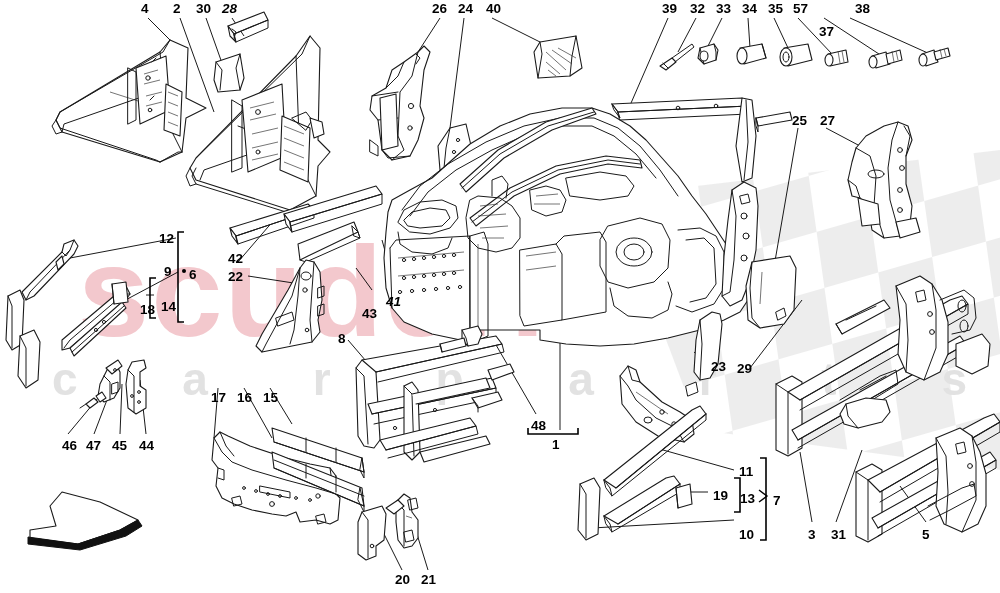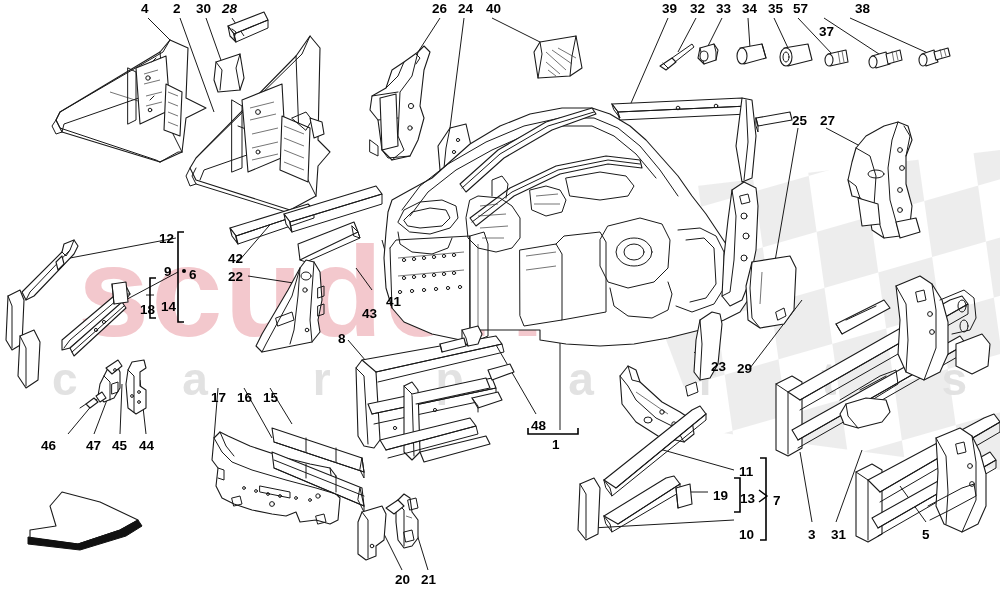--- a/index.html
+++ b/index.html
@@ -652,26 +652,26 @@
   <div class="num" style="left:820px;top:114px;">27</div>
 
   <div class="num" style="left:159px;top:232px;">12</div>
   <div class="num" style="left:228px;top:252px;">42</div>
   <div class="num" style="left:164px;top:265px;">9</div>
   <div class="num" style="left:189px;top:268px;">6</div>
   <div class="num" style="left:228px;top:270px;">22</div>
   <div class="num" style="left:140px;top:291px;margin-top:12px;">18</div>
   <div class="num" style="left:161px;top:300px;">14</div>
   <div class="num" style="left:362px;top:295px;margin-top:12px;">43</div>
-  <div class="num" style="left:386px;top:295px;">41</div>
+  <div class="num" style="left:386px;top:295px;font-style:italic;">41</div>
   <div class="num" style="left:338px;top:332px;">8</div>
   <div class="num" style="left:711px;top:360px;">23</div>
   <div class="num" style="left:737px;top:362px;">29</div>
 
-  <div class="num" style="left:41px;top:439px;">46</div>
+  <div class="num" style="left:62px;top:439px;">46</div>
   <div class="num" style="left:86px;top:439px;">47</div>
   <div class="num" style="left:112px;top:439px;">45</div>
   <div class="num" style="left:139px;top:439px;">44</div>
 
   <div class="num" style="left:211px;top:391px;">17</div>
   <div class="num" style="left:237px;top:391px;">16</div>
   <div class="num" style="left:263px;top:391px;">15</div>
 
   <div class="num" style="left:531px;top:419px;">48</div>
   <div class="num" style="left:552px;top:438px;">1</div>

